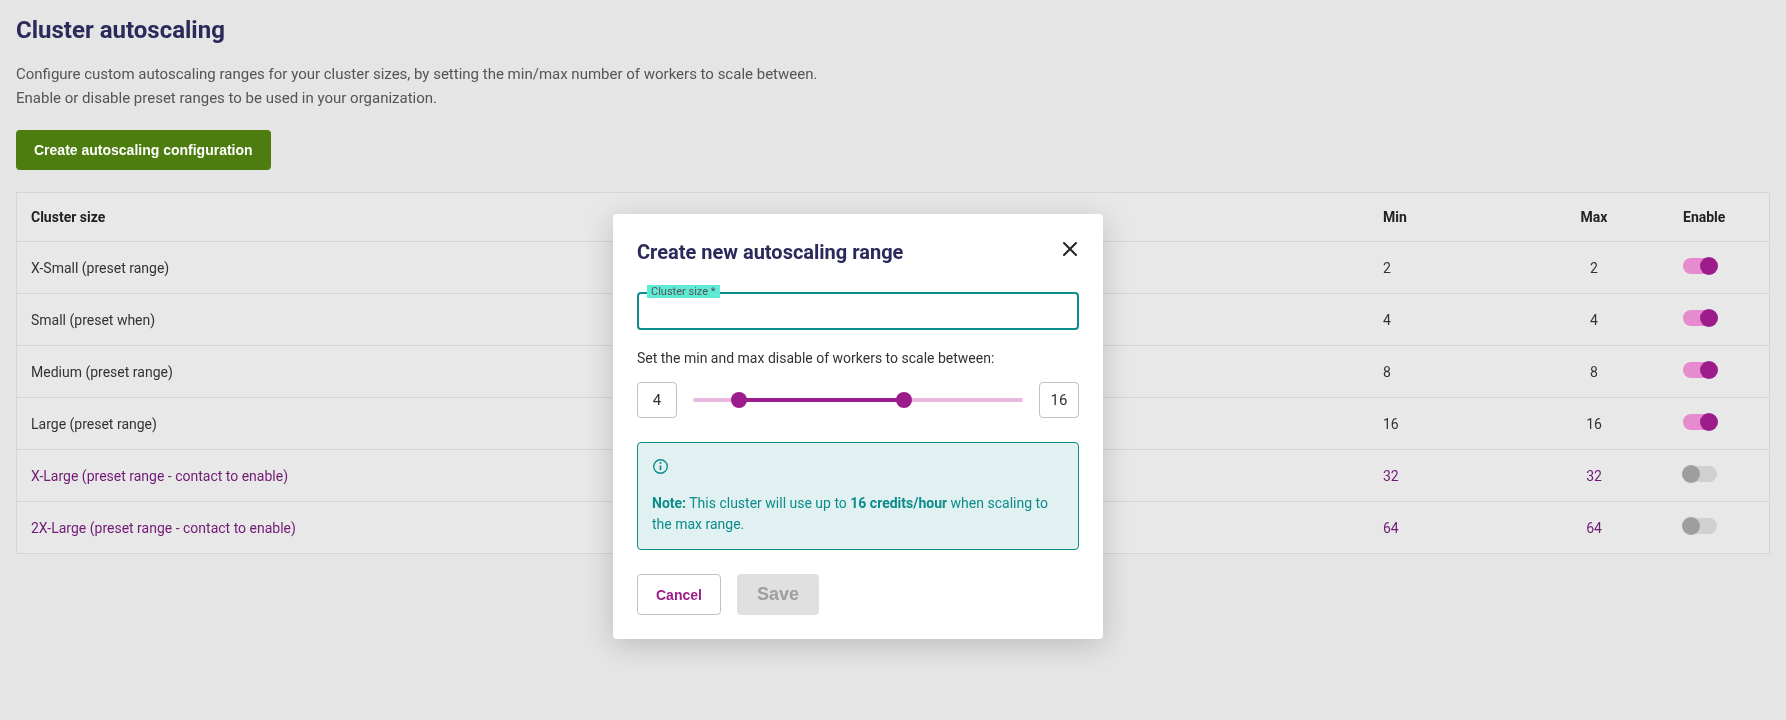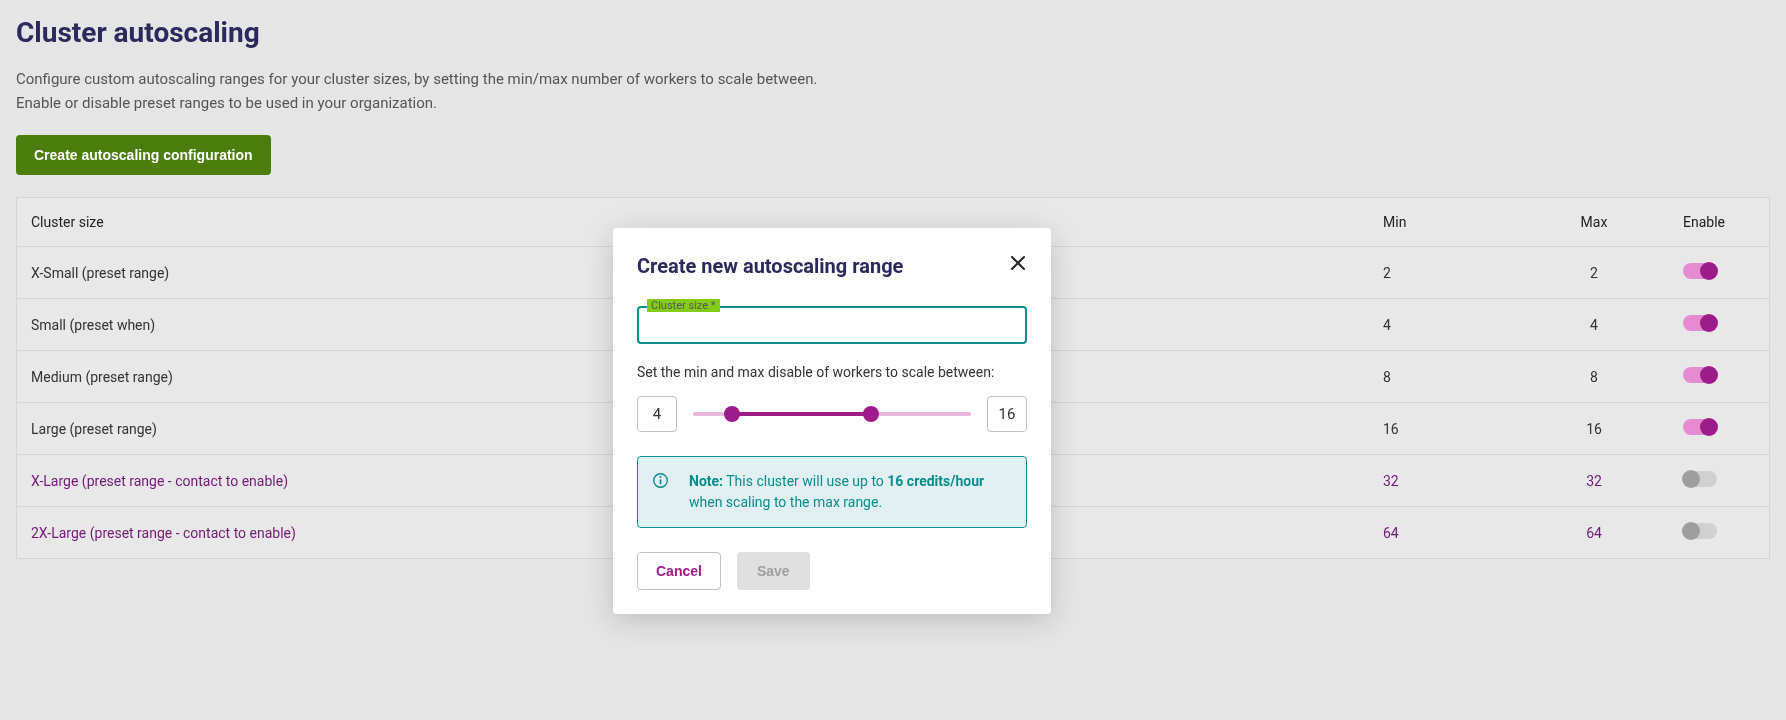--- a/index.html
+++ b/index.html
@@ -9,21 +9,21 @@
     background: #e5e5e5;
     color: #333;
     font-size: 14px;
   }
 
   .page {
     padding: 16px 16px 36px 16px;
   }
 
   .page-title {
-    font-size: 28px;
+    font-size: 24px;
     font-weight: 700;
     color: #2c2a5a;
     margin-bottom: 18px;
   }
 
   .page-desc {
     color: #555;
     line-height: 1.6;
     margin-bottom: 20px;
     font-size: 15px;
@@ -41,21 +41,21 @@
   }
 
   .table-wrap {
     margin-top: 22px;
     border: 1px solid #d5d5d5;
     background: #e8e8e8;
   }
   table { width: 100%; border-collapse: collapse; }
   th {
     text-align: left;
-    font-weight: 400;
+    font-weight: 700;
     color: #222;
     padding: 16px 14px;
     font-size: 14px;
     border-bottom: 1px solid #d5d5d5;
   }
   td {
     padding: 16px 14px;
     font-size: 14px;
     color: #333;
     border-top: 1px solid #d5d5d5;
@@ -84,23 +84,23 @@
     background: #9c1c8c;
     top: -1px;
     left: 17px;
   }
   .toggle.off { background: #d0d0d0; }
   .toggle.off .knob { background: #9e9e9e; left: -1px; }
 
   
   .modal {
     position: absolute;
-    top: 228px;
+    top: 214px;
     left: 613px;
-    width: 438px;
+    width: 490px;
     background: #fff;
     border-radius: 4px;
     box-shadow: 0 6px 30px rgba(0,0,0,0.18);
     padding: 26px 24px 24px 24px;
   }
   .modal-header {
     display: flex;
     justify-content: space-between;
     align-items: flex-start;
   }
@@ -125,21 +125,21 @@
     border-radius: 4px;
     height: 38px;
     padding: 0 12px;
     font-size: 15px;
     outline: none;
   }
   .floating-label {
     position: absolute;
     top: -7px;
     left: 10px;
-    background: #84cc16;
+    background: #5eead4;
     padding: 0 4px;
     font-size: 11px;
     color: #555;
   }
 
   .set-label {
     margin-top: 20px;
     font-size: 14px;
     color: #333;
   }
@@ -195,24 +195,25 @@
   .slider-thumb.t-min { left: 14%; }
   .slider-thumb.t-max { left: 64%; }
 
   .note-box {
     margin-top: 24px;
     border: 1px solid #0c8c8c;
     background: #e1f0f0;
     border-radius: 4px;
     padding: 14px 14px;
     display: flex;
-    gap: 20px;
+    gap: 12px;
     font-size: 14px;
     color: #0c8c8c;
     line-height: 1.5;
+    flex-direction: column;
   }
   .note-box .icon { flex-shrink: 0; margin-top: 1px; }
   .note-box strong { font-weight: 700; }
 
   .modal-actions {
     margin-top: 24px;
     display: flex;
     justify-content: flex-start;
     gap: 16px;
   }
@@ -226,21 +227,21 @@
     font-size: 14px;
     cursor: pointer;
   }
   .btn-save-disabled {
     background: #e0e0e0;
     color: #9e9e9e;
     border: none;
     font-weight: 700;
     padding: 10px 20px;
     border-radius: 4px;
-    font-size: 14px;
+    font-size: 18px;
     cursor: not-allowed;
   }
 </style>
 </head>
 <body>
 
 <div class="page">
   <h1 class="page-title">Cluster autoscaling</h1>
   <div class="page-desc">
     <div>Configure custom autoscaling ranges for your cluster sizes, by setting the min/max number of workers to scale between.</div>

